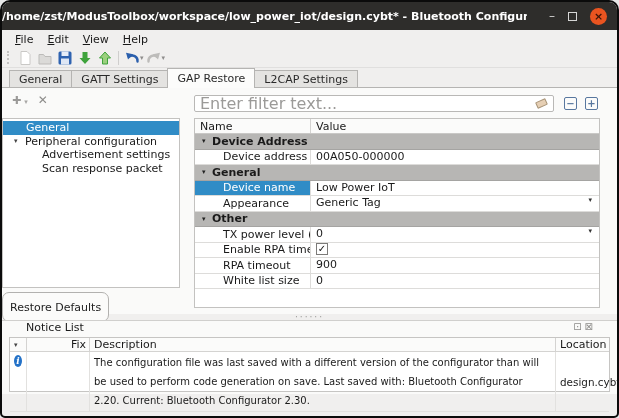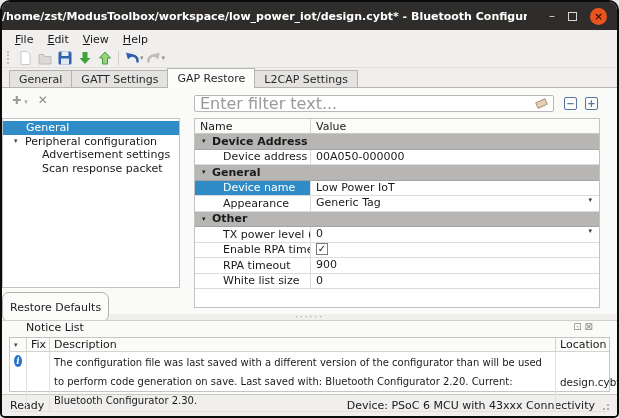--- a/index.html
+++ b/index.html
@@ -93,21 +93,21 @@
   
   .notice { height:74px; position:relative; background:#fafaf9; border-top:1px solid #d0cfcd; flex:0 0 auto; }
   .notice-titlebar { height:16px; display:flex; align-items:flex-start; padding:0 24px;gap:36px; }
   .notice-title { font-size:11px; color:#1a1a1a; }
   .notice-icons { margin-left:auto; display:flex; gap:3px; color:#8d8c8a; font-size:10px; }
   .ntable { position:absolute; left:7px; right:7px; top:16px; bottom:2px; background:#fff; border:1px solid #c6c5c3; }
   .nt-header { height:14px; display:flex; border-bottom:1px solid #d4d3d1; background:#fbfbfa; }
   .nt-header > div { border-right:1px solid #d4d3d1; display:flex; align-items:center; padding-left:4px; }
   .nt-header > div:last-child { border-right:none; }
   .col-sort { width:17px; font-size:7px; color:#444; }
-  .col-fix { width:23px; }
+  .col-fix { width:23px;margin-left:40px; }
   .col-desc { flex:1; }
   .col-loc { width:53px; }
   .nt-row { display:flex; border-bottom:1px solid #e2e1df; }
   .nt-row > div { border-right:1px solid #e2e1df; padding:1px 4px; }
   .nt-row > div:last-child { border-right:none; }
   .nt-row .col-sort { display:flex; align-items:flex-start; justify-content:center; padding-top:3px; }
   .info-dot { width:12px; height:12px; border-radius:50%; background:#2472c8; color:#fff;
               font-family:"DejaVu Serif","Liberation Serif",serif; font-size:9px; font-weight:bold;
               display:flex; align-items:center; justify-content:center; font-style:italic; }
   .nt-desc-text { font-size:10px; line-height:19px; color:#1a1a1a; }
@@ -326,21 +326,14 @@
         <div class="col-sort">
           <span class="info-dot">i</span>
         </div>
         <div class="col-fix"></div>
         <div class="col-desc nt-desc-text">The configuration file was last saved with a different version of the configurator than will be used to perform code generation on save. Last saved with: Bluetooth Configurator 2.20. Current: Bluetooth Configurator 2.30.</div>
         <div class="col-loc nt-loc">design.cybt</div>
       </div>
     </div>
   </div>
 
-  <div class="statusbar">
-    <span>Ready</span>
-    <span class="status-right">
-      <span>Device: PSoC 6 MCU with 43xxx Connectivity</span>
-      <span class="grip"></span>
-    </span>
-  </div>
 
 </div>
 
 </body></html>

